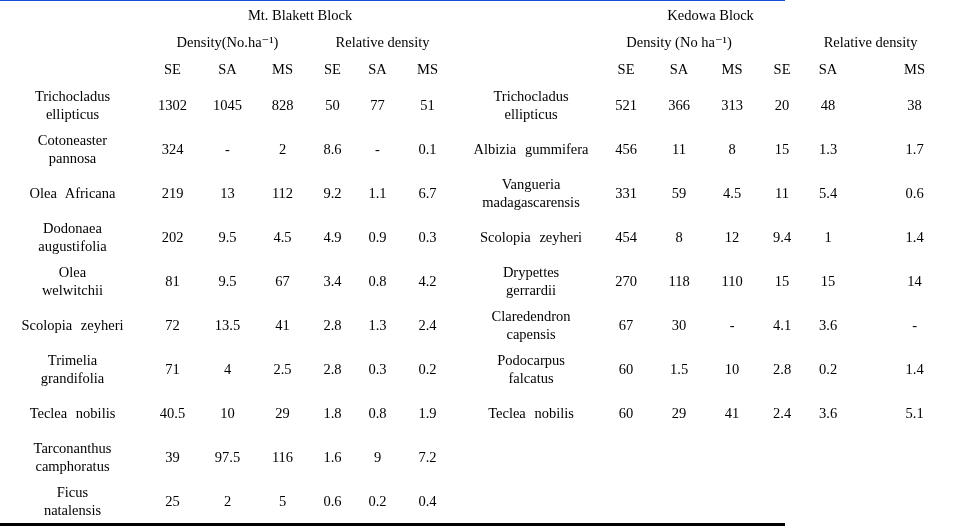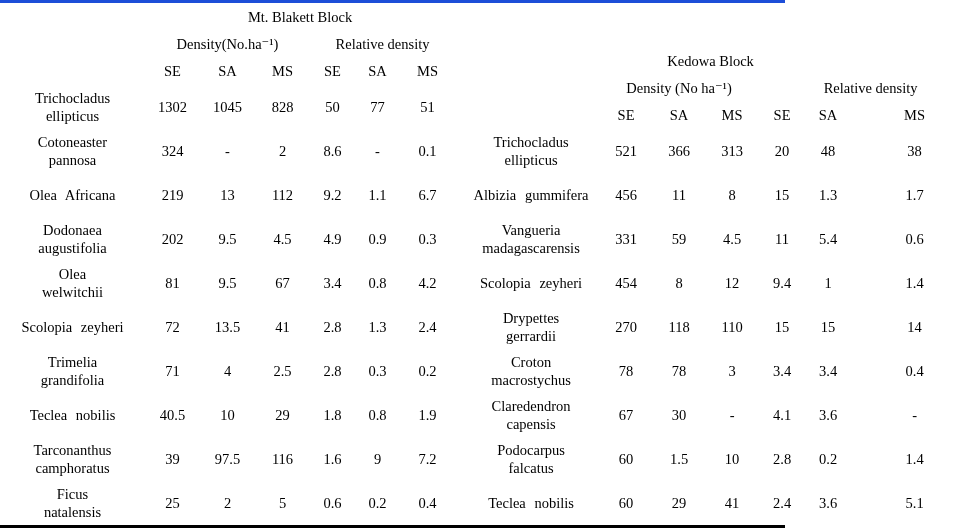--- a/index.html
+++ b/index.html
@@ -10,24 +10,24 @@
     background: #ffffff;
     color: #000000;
     font-family: "Liberation Serif", "DejaVu Serif", serif;
     font-size: 14.5px;
   }
   .table-wrap {
     position: absolute;
     left: 0; top: 0;
     width: 785px;
     box-sizing: border-box;
-    border-top: 3px solid #1d4ed8;
+    border-top: 1px solid #1d4ed8;
     border-bottom: 3px solid #000;
     display: flex;
-    align-items: flex-end;
+    align-items: flex-start;
   }
   table { border-collapse: collapse; table-layout: fixed; }
   .block-left  { width: 455px; }
   .block-right { width: 497px; margin-left: 7px; }
   th, td {
     font-weight: normal;
     text-align: center;
     vertical-align: middle;
     padding: 0;
     overflow: hidden;
@@ -255,30 +255,20 @@
             <td class="species">Drypettes
 gerrardii</td>
             <td>270</td>
             <td>118</td>
             <td>110</td>
             <td>15</td>
             <td>15</td>
             <td>14</td>
           </tr>
           <tr>
-            <td class="species">Croton
-macrostychus</td>
-            <td>78</td>
-            <td>78</td>
-            <td>3</td>
-            <td>3.4</td>
-            <td>3.4</td>
-            <td>0.4</td>
-          </tr>
-          <tr>
             <td class="species">Claredendron
 capensis</td>
             <td>67</td>
             <td>30</td>
             <td>-</td>
             <td>4.1</td>
             <td>3.6</td>
             <td>-</td>
           </tr>
           <tr>

